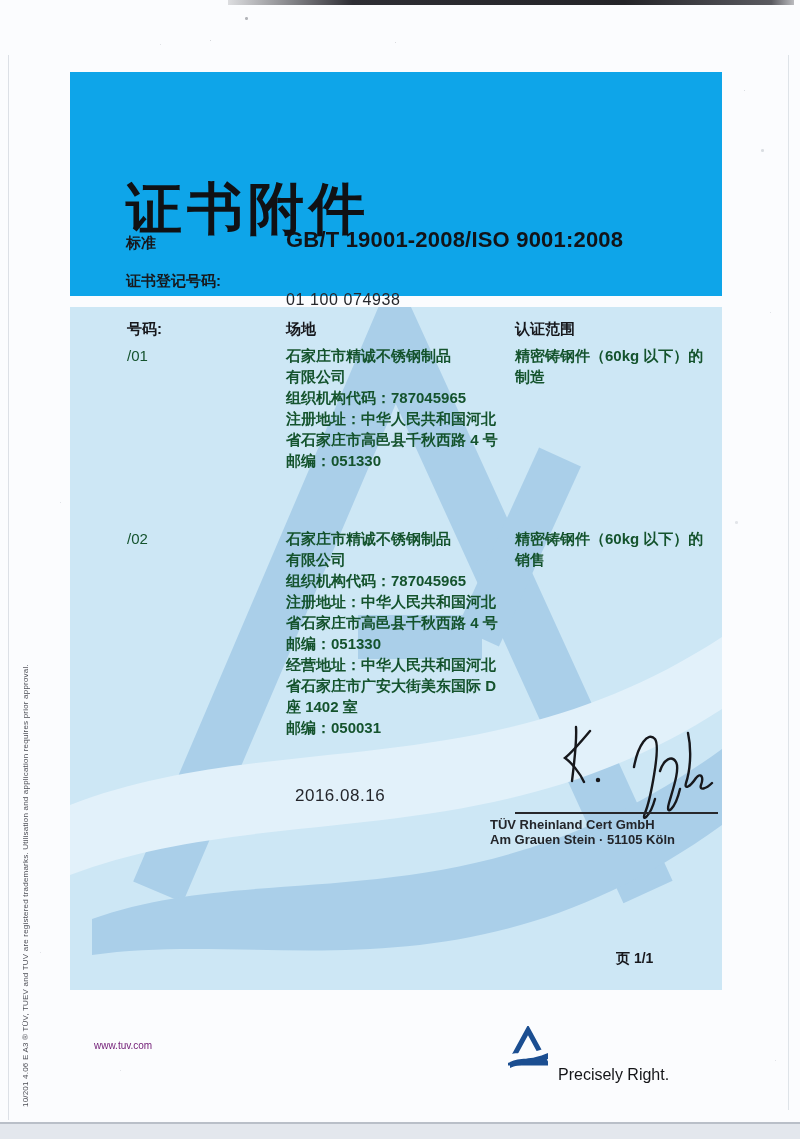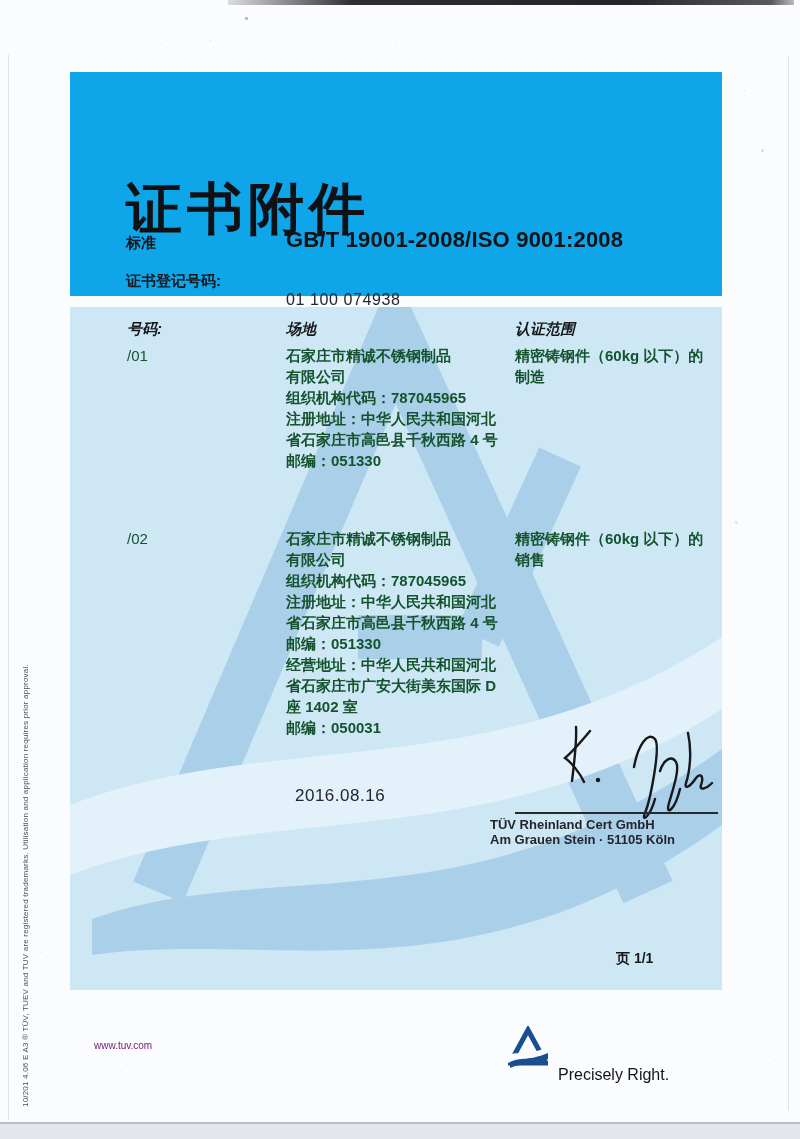--- a/index.html
+++ b/index.html
@@ -27,21 +27,21 @@
     690px 975px 0 0 rgba(140,150,160,.3),775px 1060px 0 0 rgba(140,150,160,.3);}
   
   .band-header{position:absolute;left:70px;top:72px;width:652px;height:224px;background:#0ea5e9;}
   .band-body{position:absolute;left:70px;top:307px;width:652px;height:683px;background:#cde7f5;}
   .band-body svg.watermark{position:absolute;left:0;top:0;}
   .doc-title{position:absolute;left:56px;top:62px;font-size:56px;font-weight:700;letter-spacing:5px;color:#101114;}
   .meta-label{position:absolute;font-size:15px;font-weight:700;color:#17181c;}
   .meta-value-std{position:absolute;left:216px;top:155px;font-size:22px;font-weight:700;color:#121317;letter-spacing:.2px;}
   .meta-value-cert{position:absolute;left:216px;top:206px;font-size:16px;font-weight:500;color:#26272c;letter-spacing:.6px;margin-top:13px;}
   
-  .col-hdr{position:absolute;top:13px;font-size:15px;font-weight:700;color:#17181c;font-style:italic;}
+  .col-hdr{position:absolute;top:13px;font-size:15px;font-weight:700;color:#17181c;}
   .cell{position:absolute;font-size:15px;line-height:21px;color:#14532d;}
   .cell.num{font-weight:400;}
   .cell.site{font-weight:600;width:240px;}
   .cell.scope{font-weight:700;width:215px;}
   .date-text{position:absolute;left:225px;top:479px;font-size:17px;font-weight:500;color:#24262b;letter-spacing:.5px;}
   .sig-svg{position:absolute;left:468px;top:408px;}
   .sig-line{position:absolute;left:445px;top:505px;width:203px;height:2px;background:#27282c;}
   .sig-org{position:absolute;left:420px;top:510px;width:228px;text-align:left;font-size:13px;line-height:15px;font-weight:600;color:#23252a;}
   .page-indicator{position:absolute;left:546px;top:643px;font-size:14px;font-weight:700;color:#17181c;}
   

